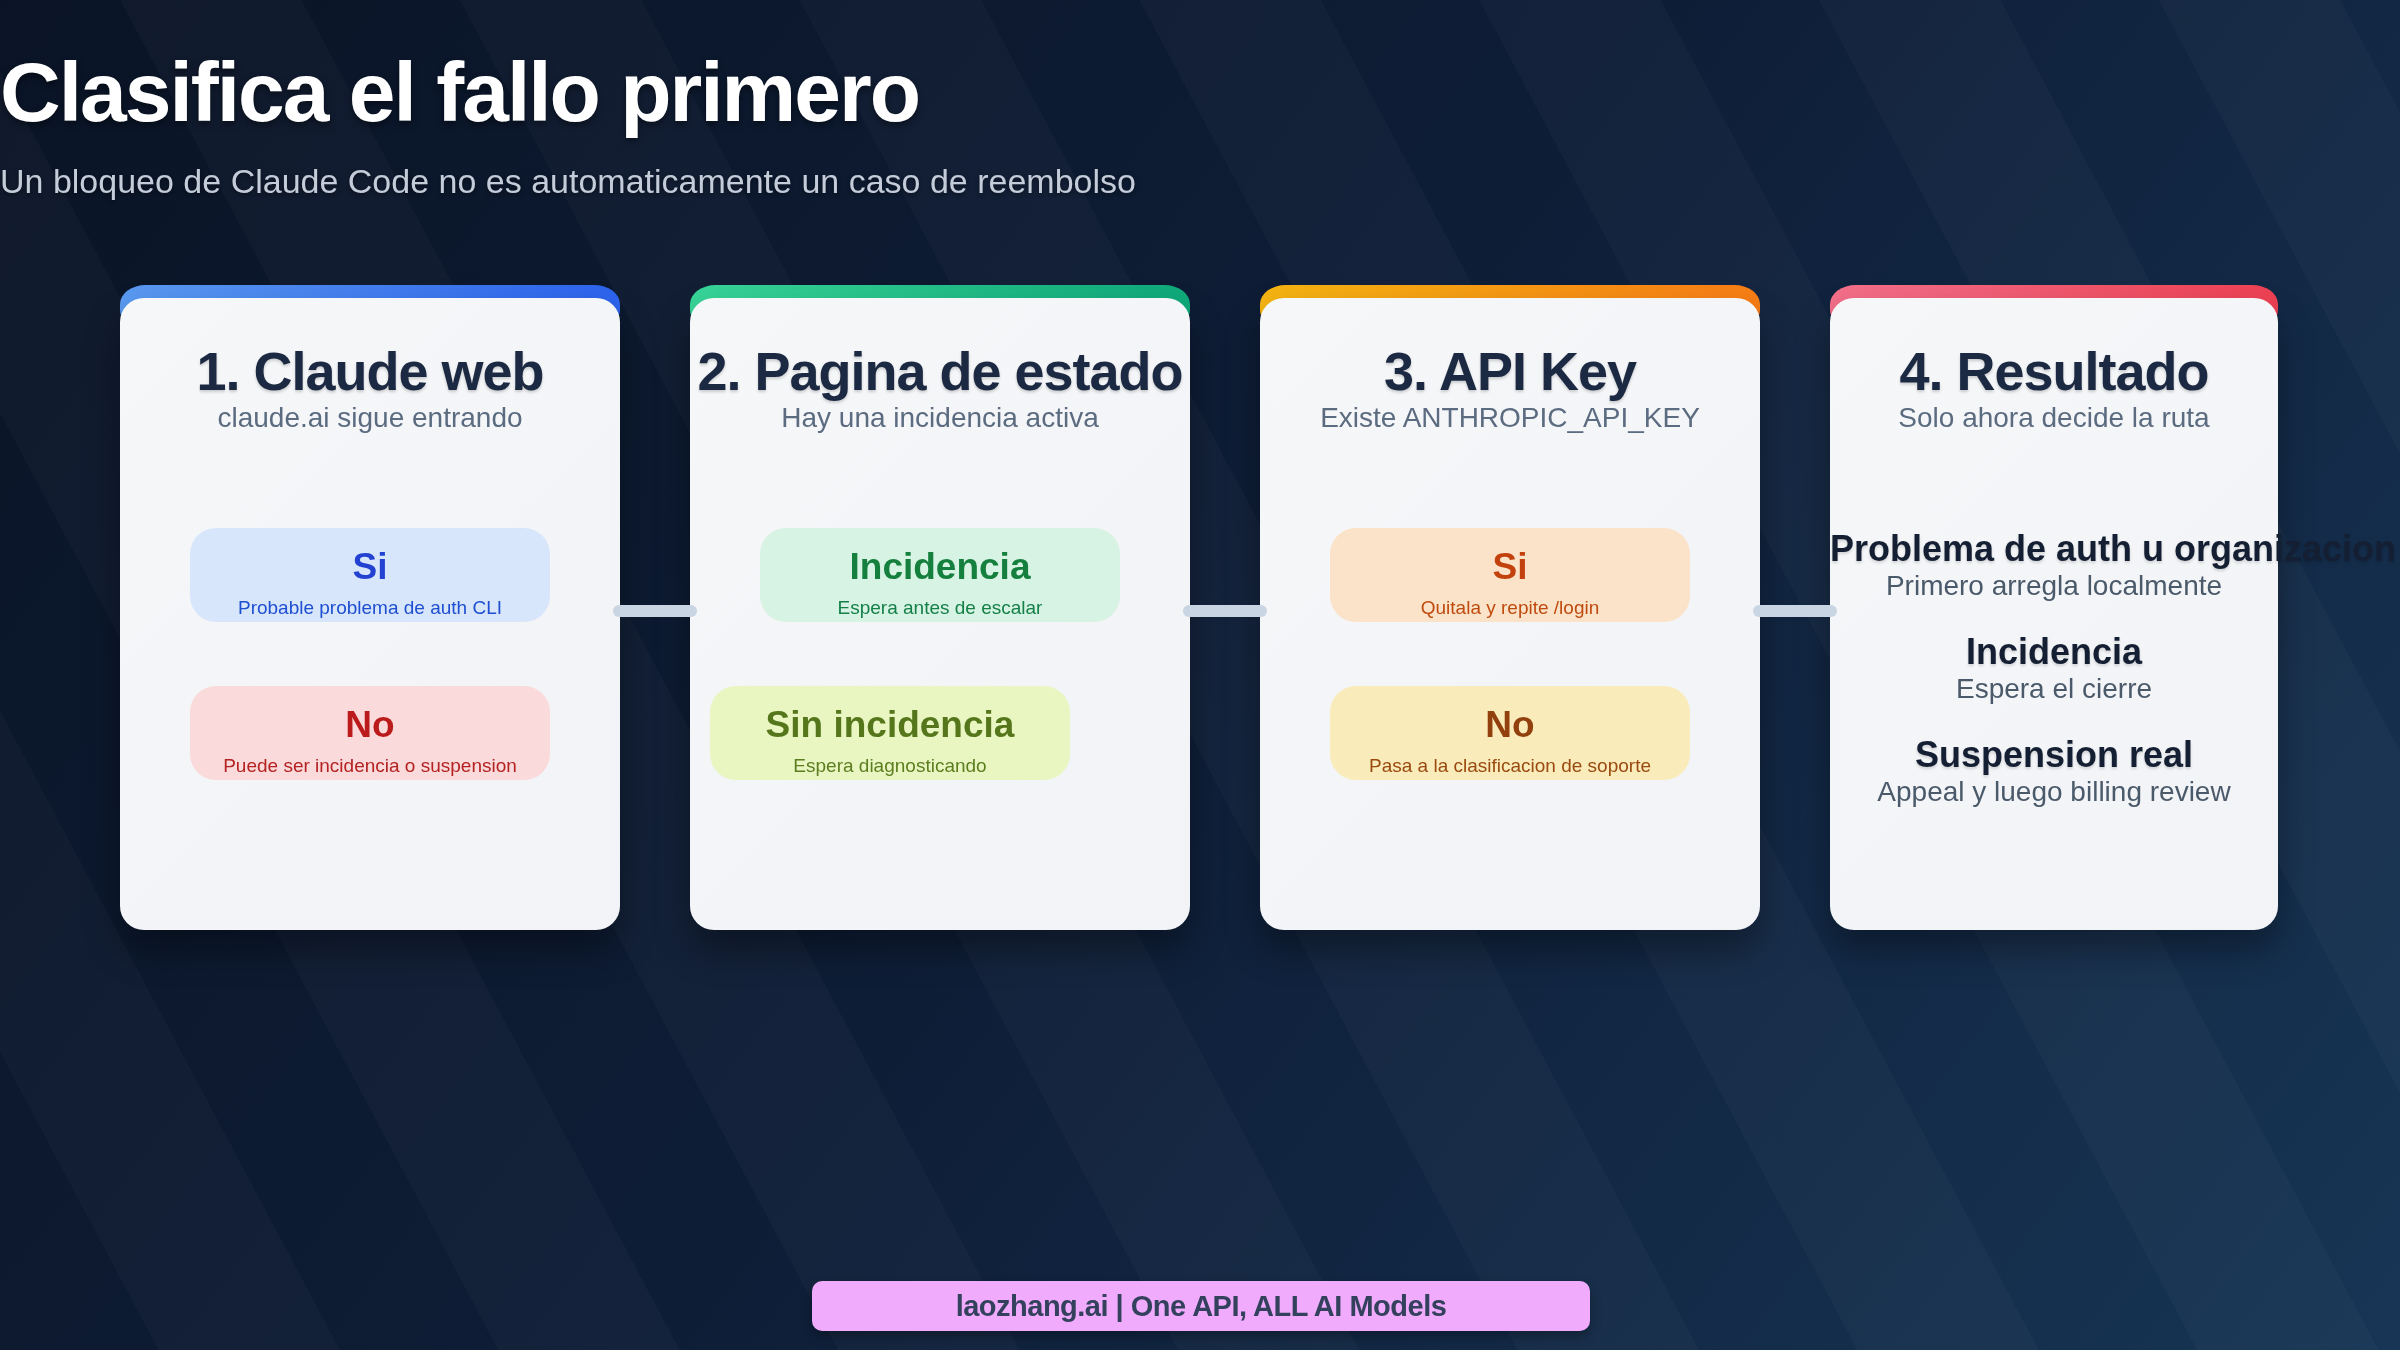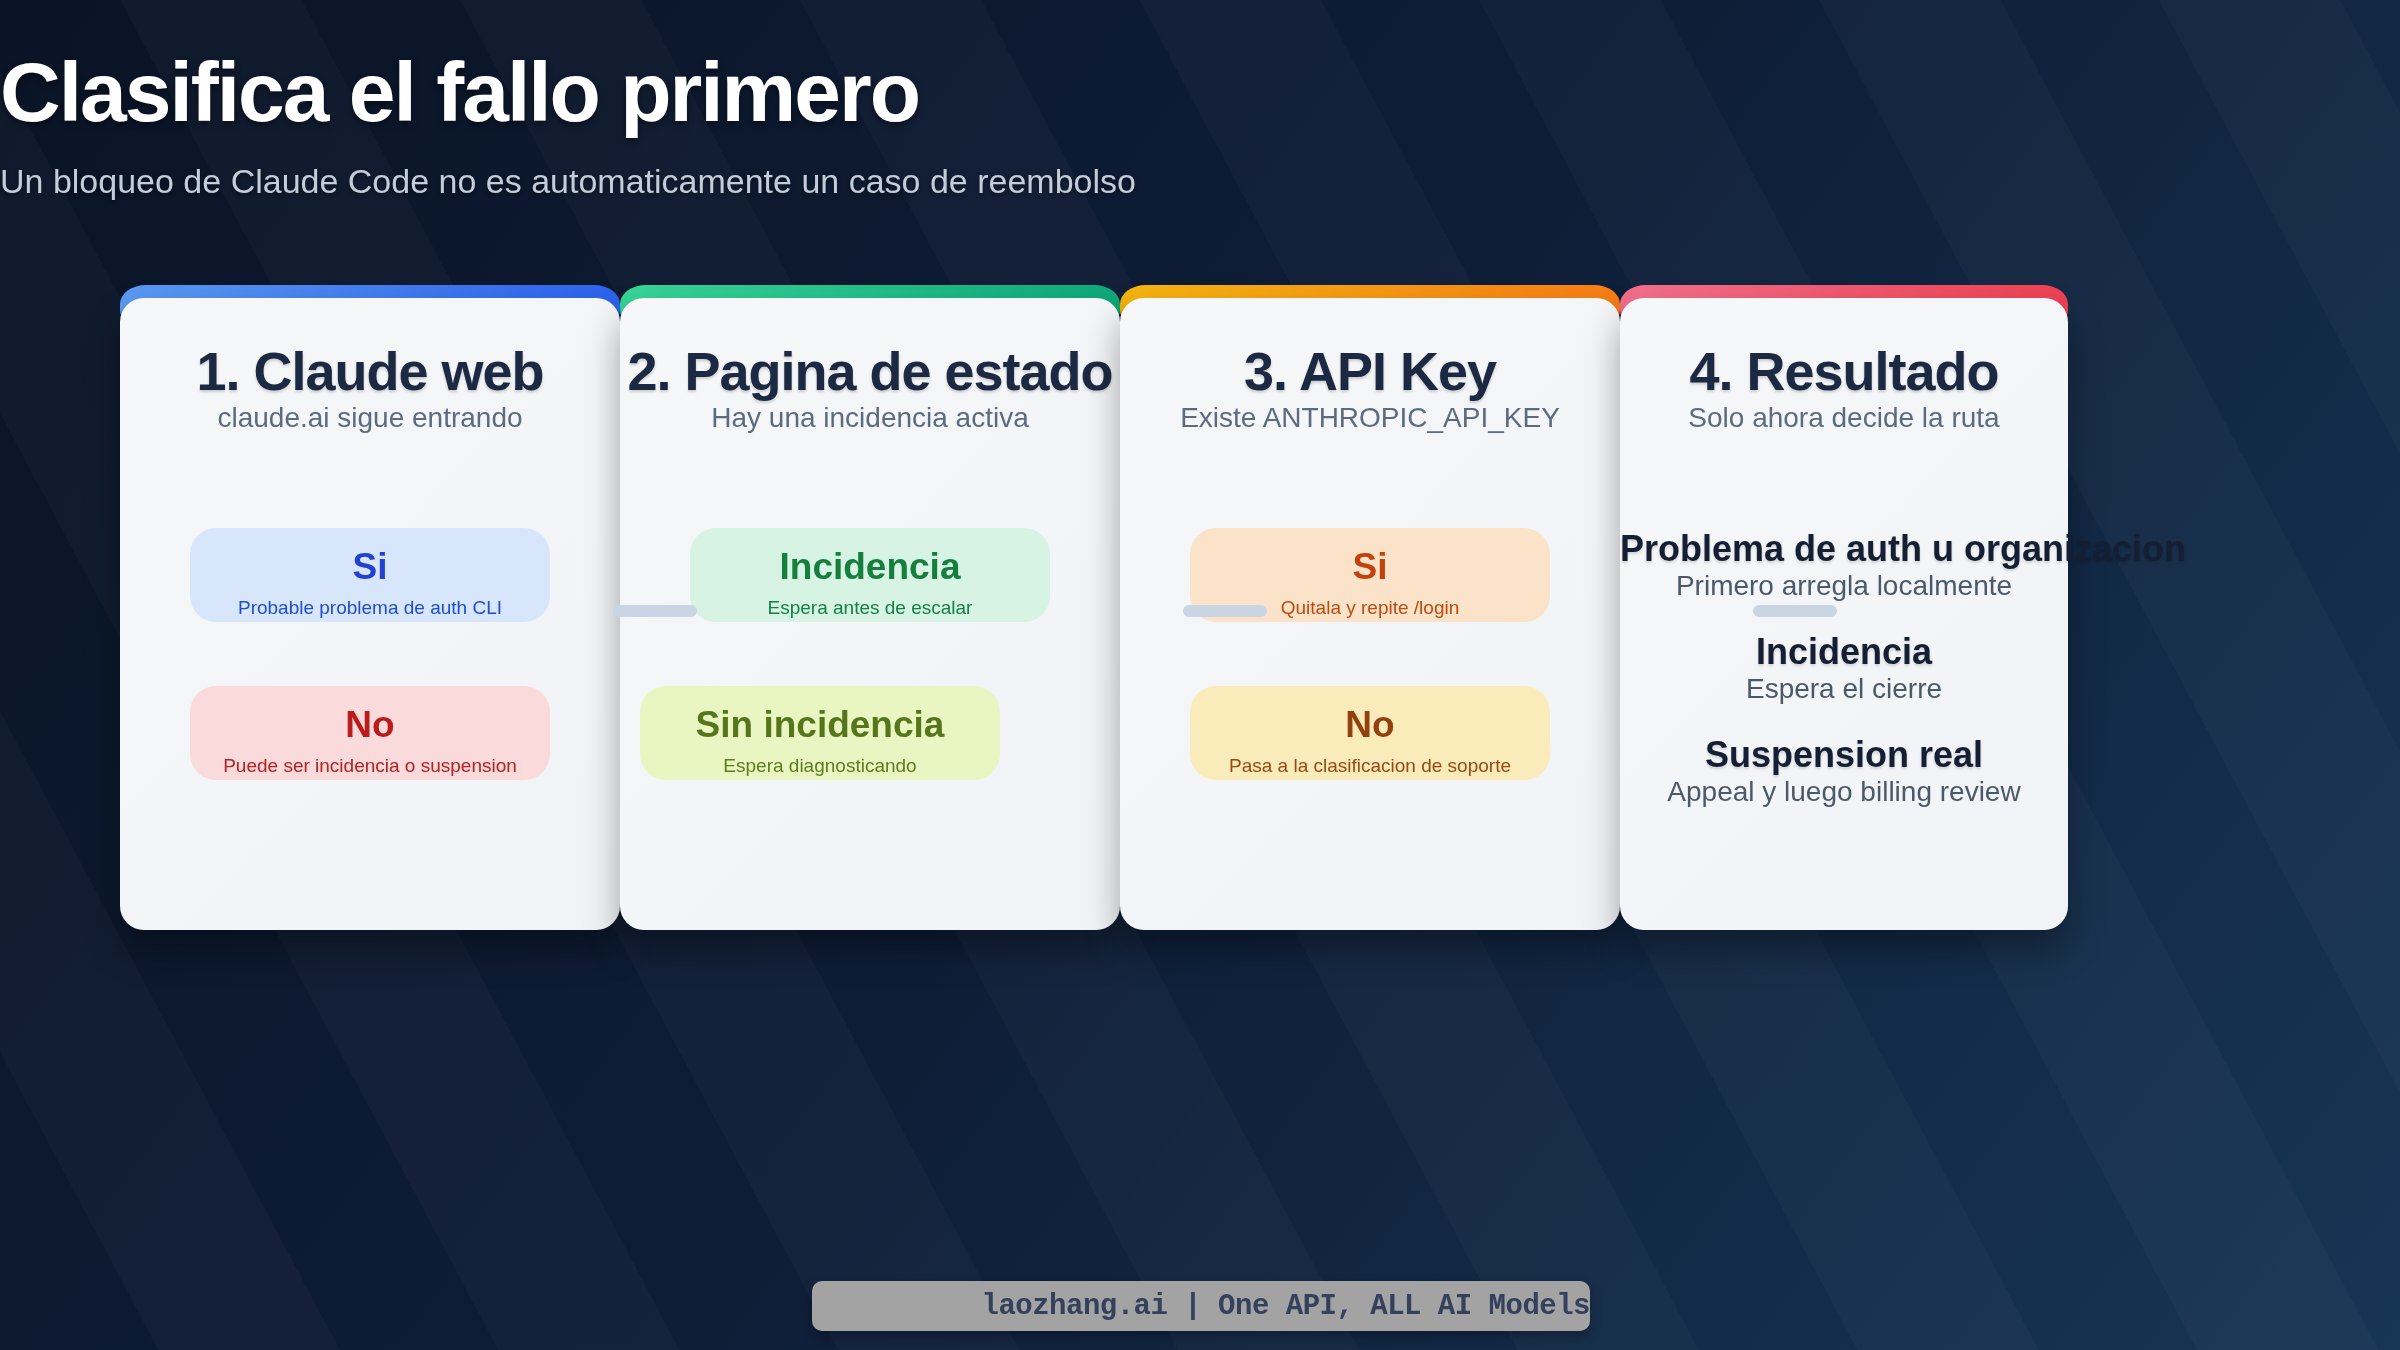--- a/index.html
+++ b/index.html
@@ -16,21 +16,21 @@
     font-size:84px; font-weight:bold; color:#ffffff; letter-spacing:-2px;
     line-height:1.0; text-shadow:0 3px 7px rgba(0,0,0,0.45);
   }
   .main-subtitle {
     margin-top:28px; font-size:34px; color:#c3ccd8;
     text-shadow:0 2px 4px rgba(0,0,0,0.4);
   }
 
   .cards-row {
     position:absolute; left:120px; top:298px; width:2160px;
-    display:flex; align-items:flex-start;
+    display:flex; gap:70px; align-items:flex-start;
   }
   .card { position:relative; width:500px; }
   .card:last-child { width:448px; }
   .card-bar {
     position:absolute; top:-13px; left:0; right:0; height:44px;
     border-radius:26px / 19px; z-index:0;
   }
   .card-body {
     position:relative; z-index:1; height:632px;
     background:linear-gradient(135deg, #f6f7f9 0%, #f1f3f6 100%);
@@ -64,24 +64,23 @@
   .connector {
     position:absolute; top:605px; width:84px; height:12px;
     border-radius:6px; background:#c9d5e2; z-index:5;
   }
   .connector-1 { left:613px; }
   .connector-2 { left:1183px; }
   .connector-3 { left:1753px; }
 
   .footer-badge {
     position:absolute; left:812px; top:1281px; width:778px; height:50px;
-    background:#a3a3a3; border-radius:10px;
-    display:flex; align-items:center; justify-content:flex-end;
+    background:#f0abfc; border-radius:10px;
+    display:flex; align-items:center; justify-content:center;
     box-shadow:0 5px 12px rgba(0,0,0,0.3);
-    font-family:Liberation Mono, monospace;
   }
   .footer-text { font-size:29px; font-weight:bold; color:#33415c; letter-spacing:-0.5px; }
 </style>
 </head>
 <body>
 
 <div class="header">
   <div class="main-title">Clasifica el fallo primero</div>
   <div class="main-subtitle">Un bloqueo de Claude Code no es automaticamente un caso de reembolso</div>
 </div>

